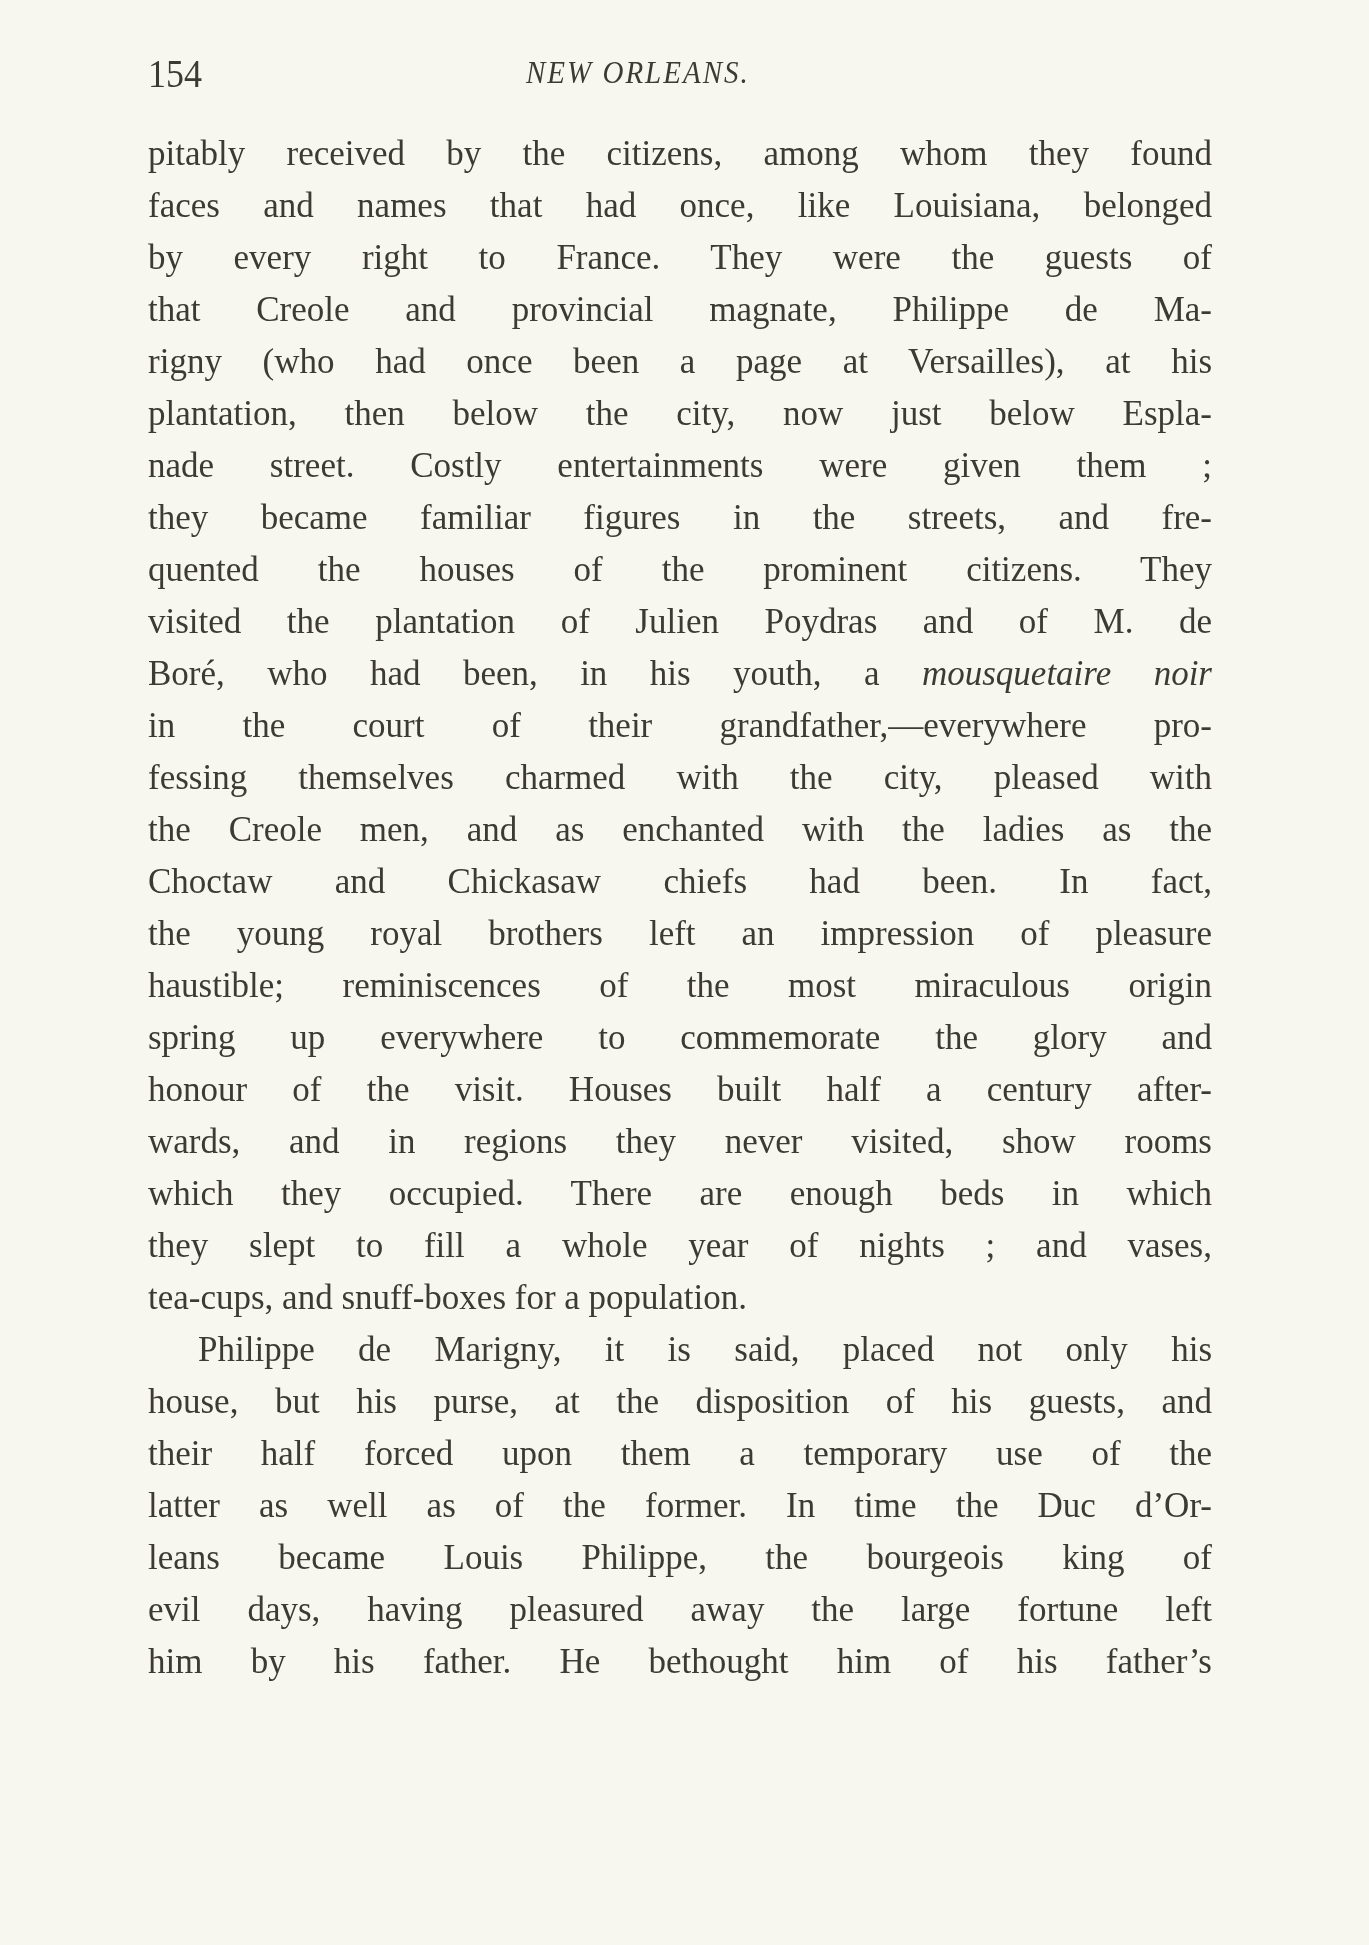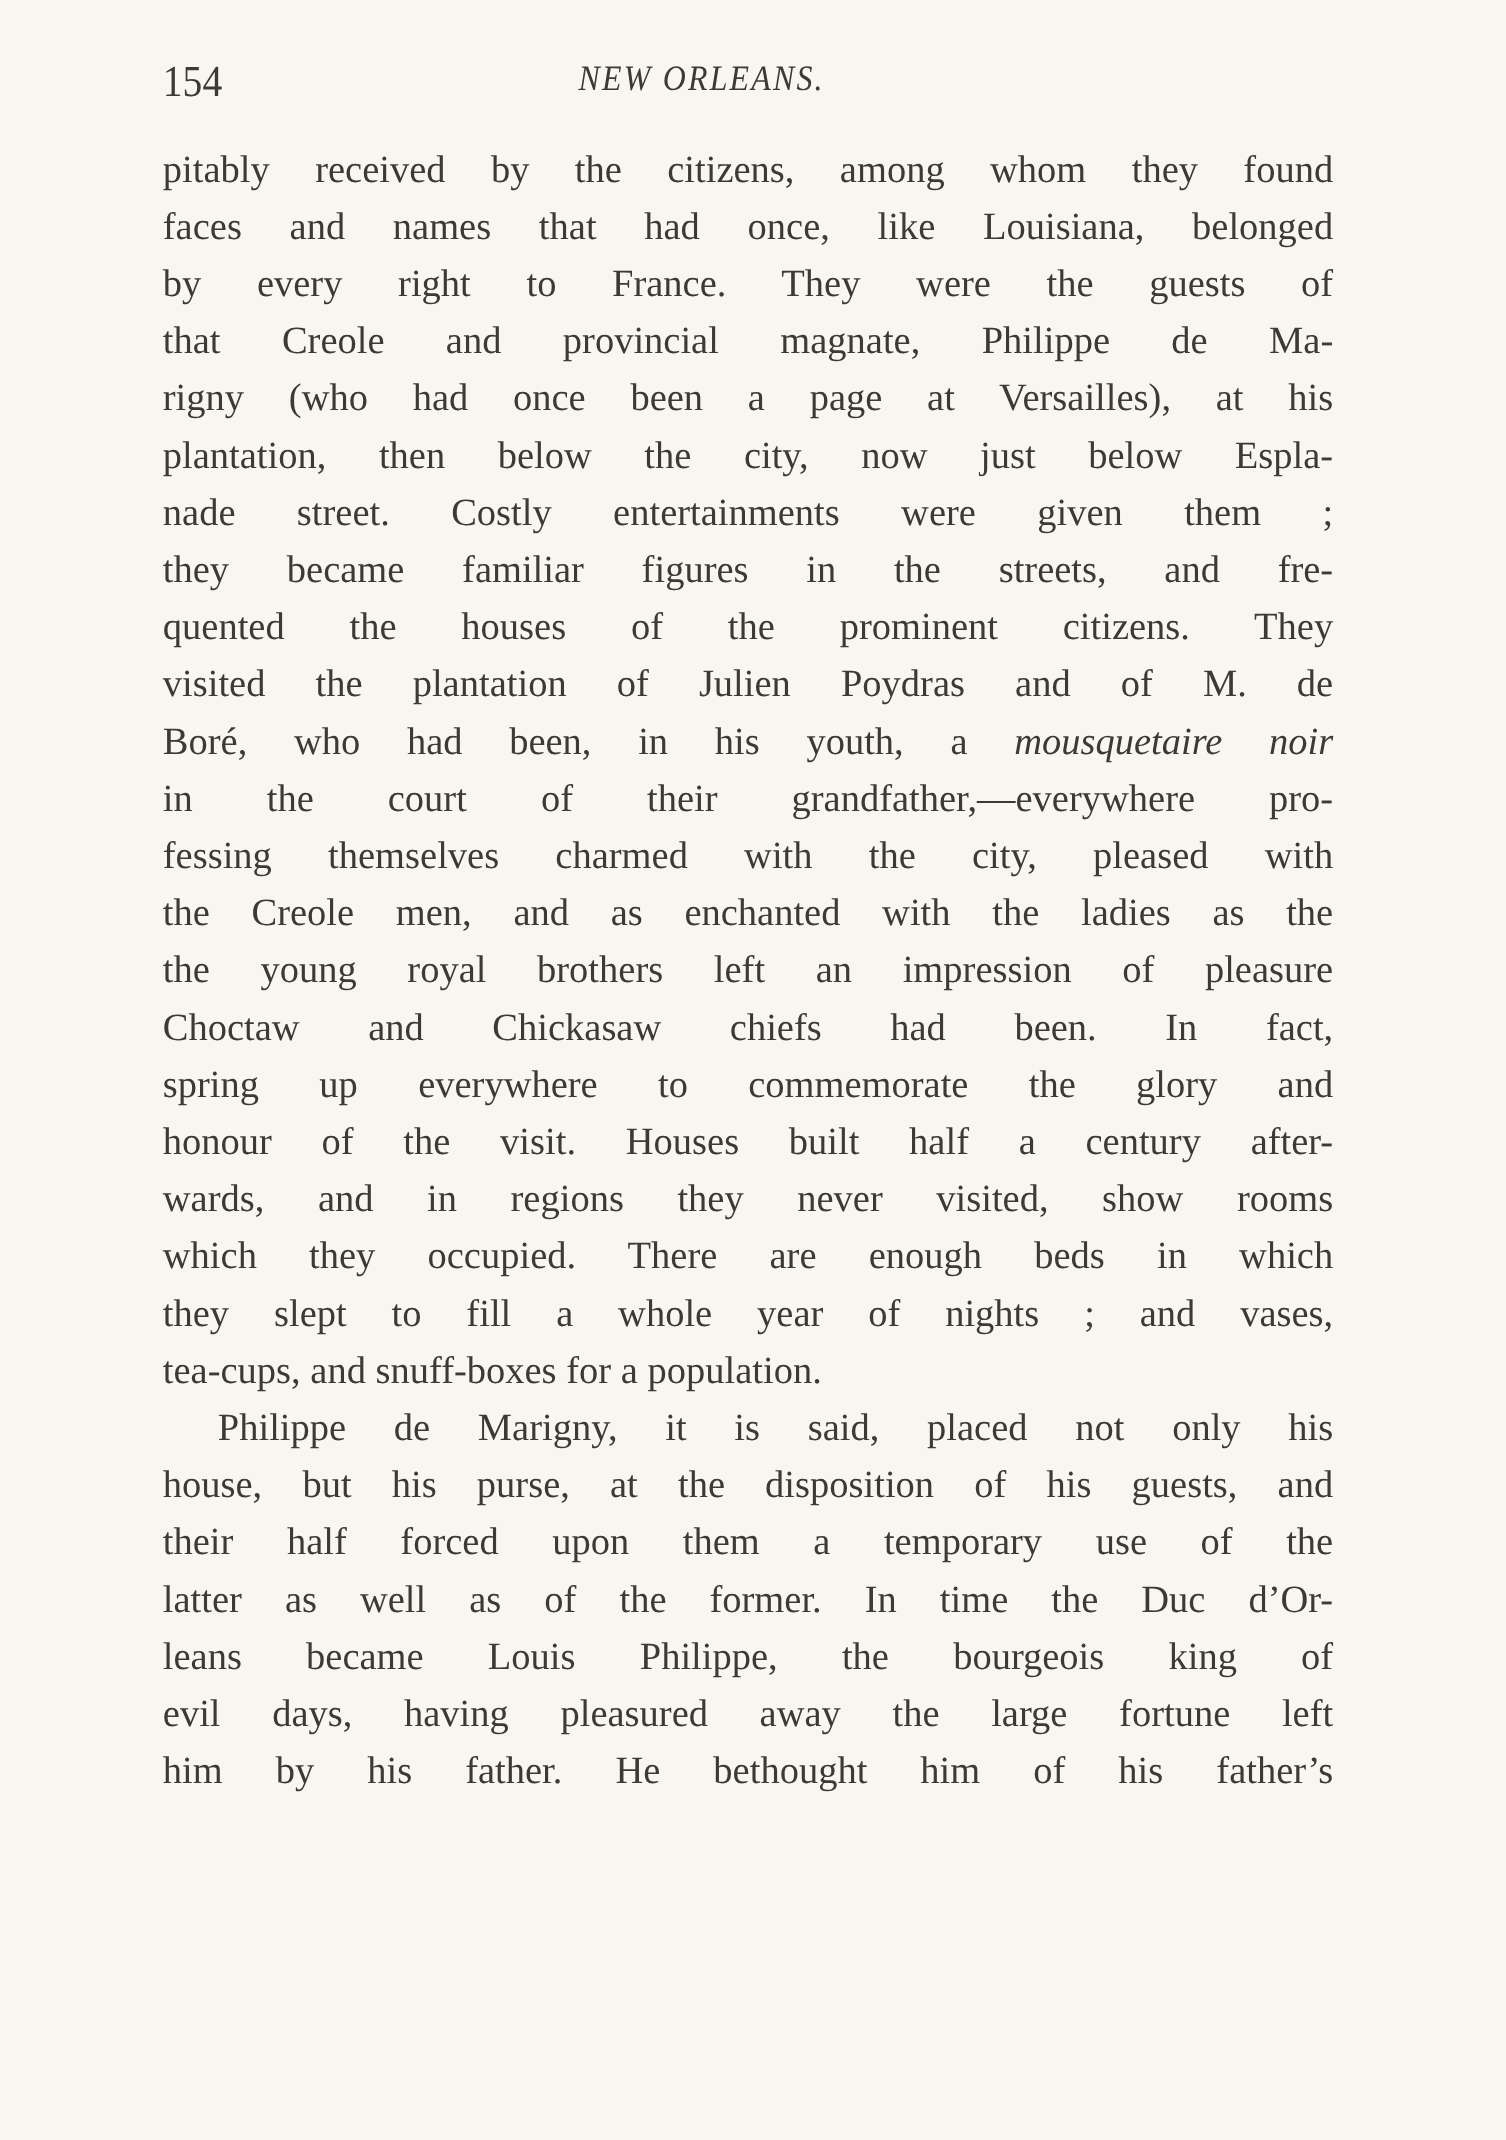--- a/index.html
+++ b/index.html
@@ -92,22 +92,23 @@
       <span class="line">rigny (who had once been a page at Versailles), at his</span>
       <span class="line">plantation, then below the city, now just below Espla-</span>
       <span class="line">nade street.  Costly entertainments were given them ;</span>
       <span class="line">they became familiar figures in the streets, and fre-</span>
       <span class="line">quented the houses of the prominent citizens.  They</span>
       <span class="line">visited the plantation of Julien Poydras and of M. de</span>
       <span class="line"><span>Boré, who had been, in his youth, a </span><span class="it">mousquetaire noir</span></span>
       <span class="line">in the court of their grandfather,—everywhere pro-</span>
       <span class="line">fessing themselves charmed with the city, pleased with</span>
       <span class="line">the Creole men, and as enchanted with the ladies as the</span>
+      <span class="line">Choctaw and Chickasaw chiefs had been.  In fact,</span>
       <span class="line">the young royal brothers left an impression of pleasure</span>
-      <span class="line">Choctaw and Chickasaw chiefs had been.  In fact,</span>
+      <span class="line">haustible; reminiscences of the most miraculous origin</span>
       <span class="line">spring up everywhere to commemorate the glory and</span>
       <span class="line">honour of the visit.  Houses built half a century after-</span>
       <span class="line">wards, and in regions they never visited, show rooms</span>
       <span class="line">which they occupied.  There are enough beds in which</span>
       <span class="line">they slept to fill a whole year of nights ; and vases,</span>
       <span class="line last">tea-cups, and snuff-boxes for a population.</span>
     </div>
     <div>
       <span class="line indent">Philippe de Marigny, it is said, placed not only his</span>
       <span class="line">house, but his purse, at the disposition of his guests, and</span>

